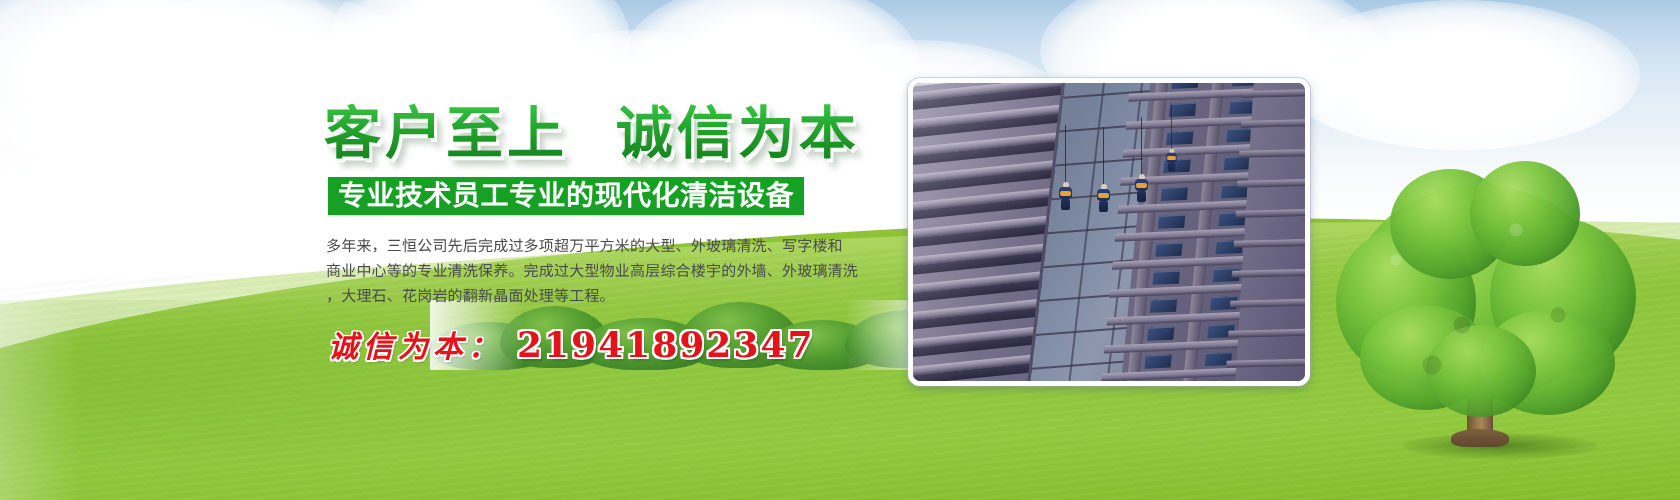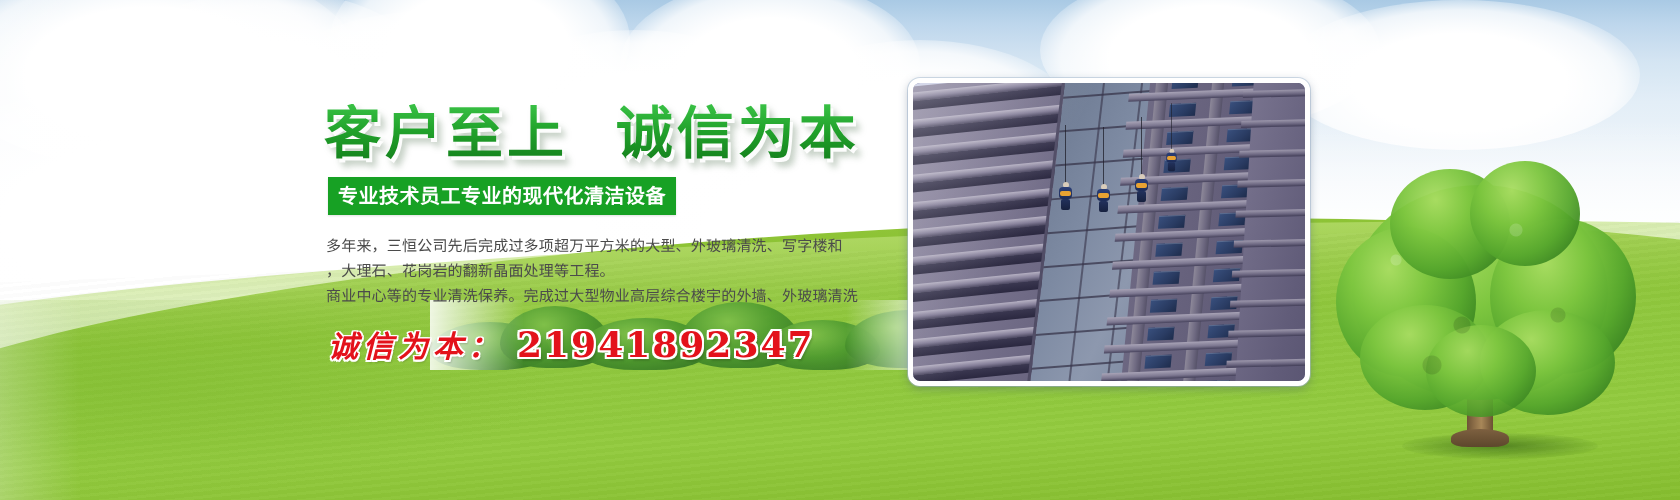--- a/index.html
+++ b/index.html
@@ -149,21 +149,21 @@
     left:328px; top:177px;
     height:38px;
     padding:0 10px;
     background:#17a124;
     display:flex; align-items:center;
     box-shadow:0 1px 2px rgba(0,0,0,.12);
   }
   .subtitle-band .txt{
     color:#ffffff;
     font-family:"DejaVu Sans","Liberation Sans",sans-serif;
-    font-size:20px;
+    font-size:28px;
     font-weight:700;
     letter-spacing:.5px;
     line-height:1;
     white-space:nowrap;
   }
 
   
   .desc{
     position:absolute;
     left:326px; top:234px;
@@ -409,22 +409,22 @@
   <div class="edge-fade-l"></div>
 
   <div class="headline">客户至上  诚信为本</div>
 
   <div class="subtitle-band">
     <span class="txt">专业技术员工专业的现代化清洁设备</span>
   </div>
 
   <div class="desc">
     <div class="line">多年来，三恒公司先后完成过多项超万平方米的大型、外玻璃清洗、写字楼和</div>
+    <div class="line">商业中心等的专业清洗保养。完成过大型物业高层综合楼宇的外墙、外玻璃清洗</div>
     <div class="line">，大理石、花岗岩的翻新晶面处理等工程。</div>
-    <div class="line">商业中心等的专业清洗保养。完成过大型物业高层综合楼宇的外墙、外玻璃清洗</div>
   </div>
 
   <div class="phone-row">
     <span class="phone-label">诚信为本：</span>
     <span class="phone-num">21941892347</span>
   </div>
 
   <div class="photo-frame">
     <div class="photo-inner">
       <div class="bldg-sky"></div>

